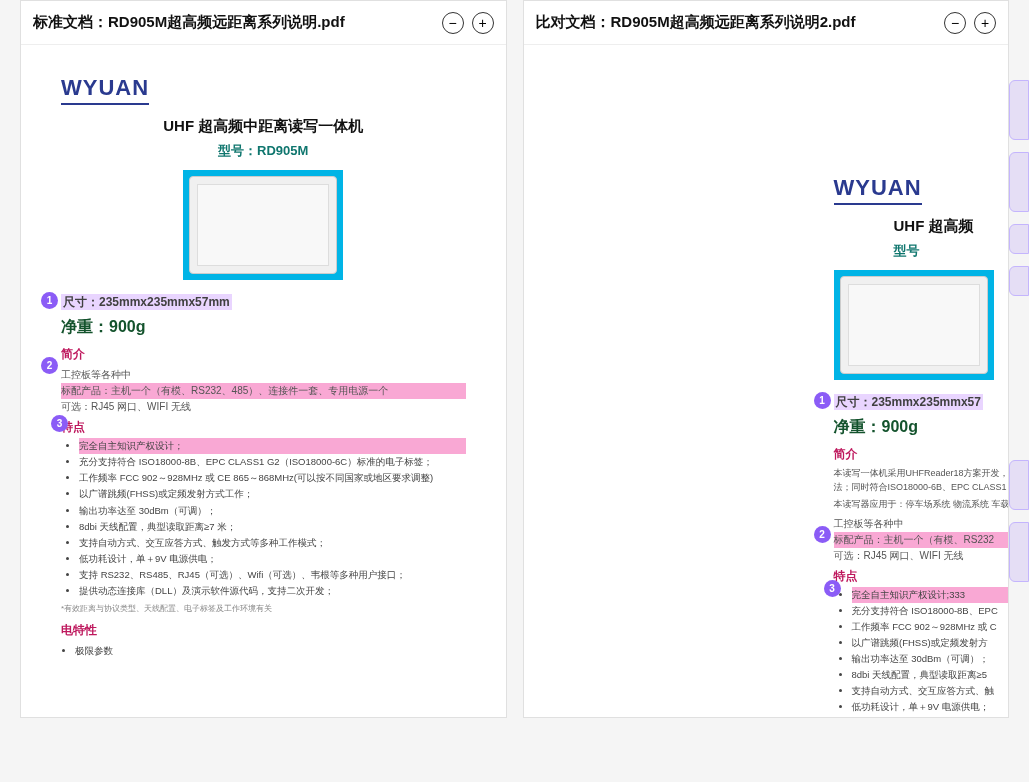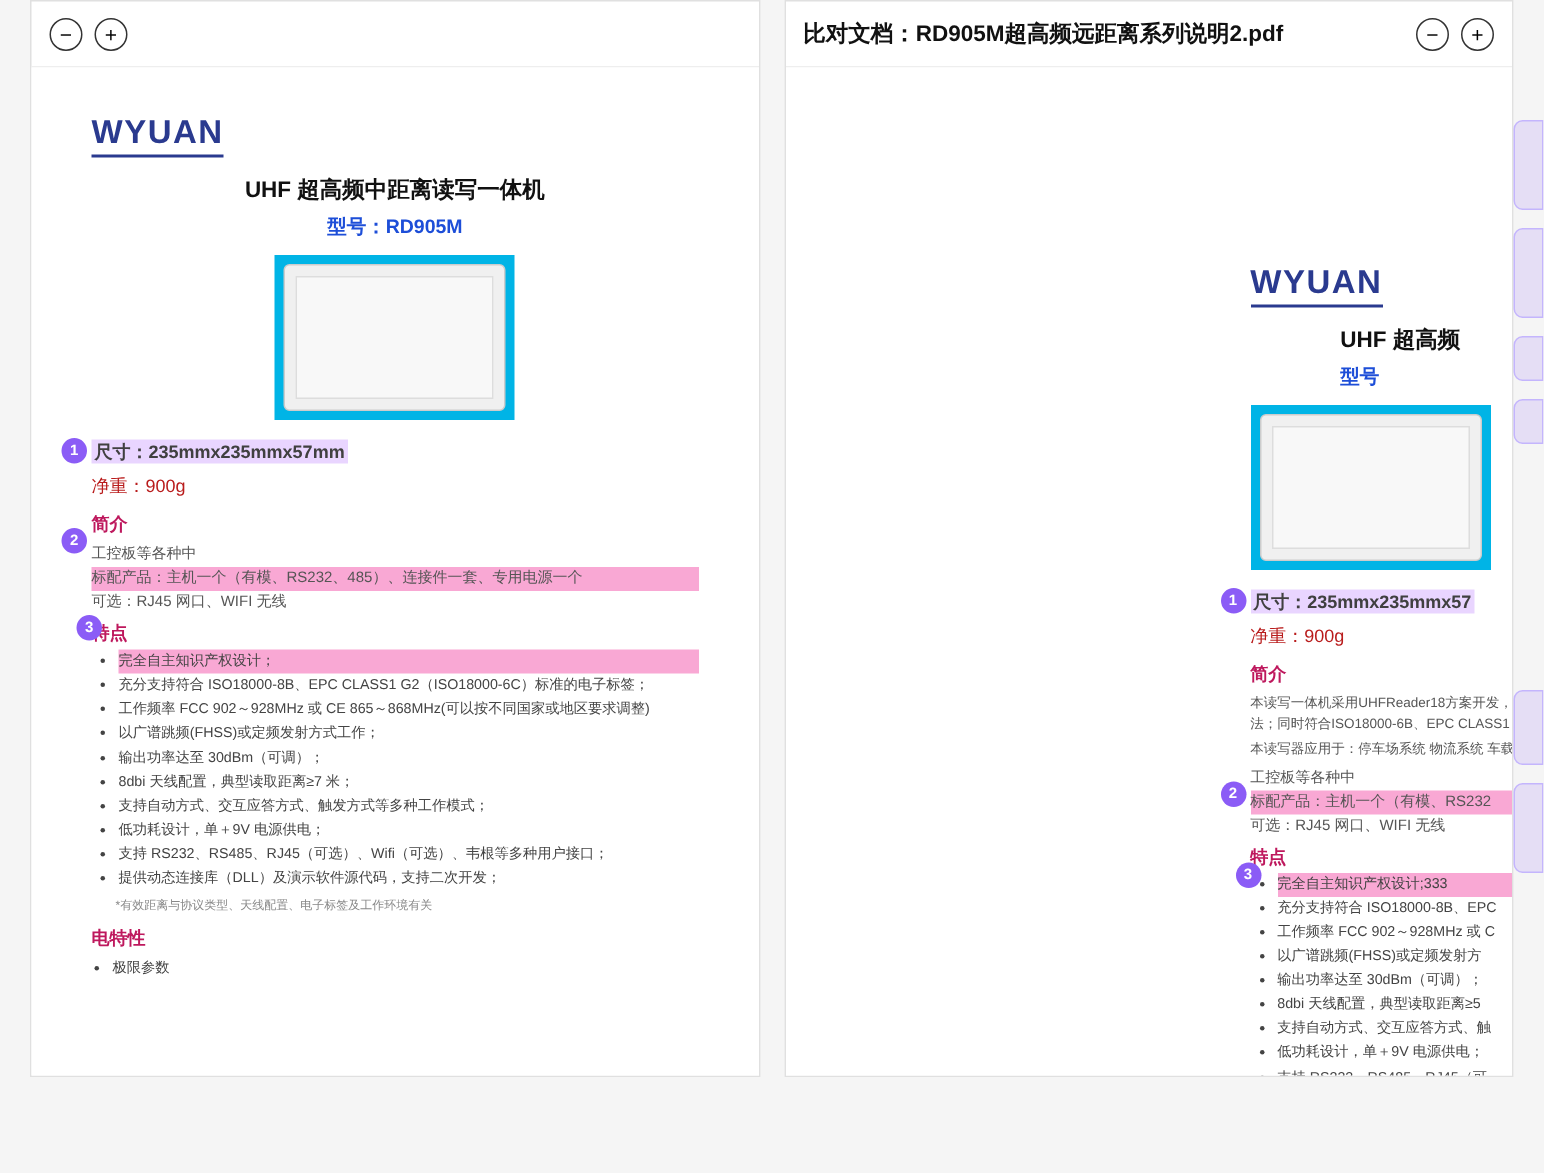--- a/index.html
+++ b/index.html
@@ -11,54 +11,57 @@
 .panel-header { display:flex; align-items:center; padding:8px 12px; border-bottom:1px solid #eee; height:44px; }
 .panel-title { font-size:15px; font-weight:bold; color:#111; flex:1; white-space:nowrap; overflow:hidden; text-overflow:ellipsis; }
 .hdr-btns { display:flex; gap:8px; }
 .circ-btn { width:22px; height:22px; border:1.5px solid #333; border-radius:50%; display:flex; align-items:center; justify-content:center; font-size:14px; line-height:1; cursor:pointer; background:#fff; }
 
 .doc-area { flex:1; overflow:hidden; background:#fff; position:relative; padding:30px 40px 0 40px; }
 .doc-area.right { padding-left:0; padding-right:0; }
 
 .brand { color:#2a3a8f; font-weight:bold; font-size:22px; letter-spacing:1px; border-bottom:2px solid #2a3a8f; display:inline-block; padding-bottom:2px; margin-bottom:12px; }
 .doc-h1 { text-align:center; font-size:15px; font-weight:bold; color:#111; margin-bottom:6px; }
-.doc-h2 { text-align:center; font-size:13px; font-weight:bold; color:#1d4ed8; margin-bottom:10px; }
+.doc-h2 { text-align:center; font-size:13px; font-weight:bold; color:#0f766e; margin-bottom:10px; }
 
 .prod-img { margin:0 auto 12px auto; width:160px; height:110px; position:relative; }
 .prod-bg { position:absolute; inset:0; background:#00b4e6; }
 .prod-dev { position:absolute; top:6px; left:6px; right:6px; bottom:6px; background:#f0f0f0; border:1px solid #ccc; border-radius:4px; }
 .prod-inner { position:absolute; top:14px; left:14px; right:14px; bottom:14px; border:1px solid #ddd; background:#f8f8f8; }
 
 .badge { display:inline-flex; align-items:center; justify-content:center; width:17px; height:17px; border-radius:50%; background:#8b5cf6; color:#fff; font-size:10px; font-weight:bold; position:absolute; z-index:2; }
 .hl { background:#e9d5ff; padding:1px 2px; }
 .hl-line { background:#f9a8d4; }
 
 .dim-row { position:relative; margin-bottom:6px; }
 .dim-txt { font-size:12px; font-weight:bold; color:#404040; }
-.wt { font-size:12px; font-weight:normal; color:#b91c1c; margin-bottom:8px; }
+.wt { font-size:16px; font-weight:bold; color:#14532d; margin-bottom:8px; }
 .sect { font-size:12px; font-weight:bold; color:#be185d; margin:8px 0 4px 0; }
 .para { font-size:9px; color:#555; line-height:1.5; margin-bottom:4px; }
 .sml { font-size:10px; color:#555; line-height:1.6; }
 .bullets { list-style:disc; padding-left:18px; }
 .bullets li { font-size:9.5px; color:#444; line-height:1.7; }
-.note { font-size:8px; color:#888; margin:4px 16px; }
+.note { font-size:8px; color:#888; margin:4px 0; }
 
 .sidebar { position:absolute; right:0; top:80px; width:20px; display:flex; flex-direction:column; gap:12px; }
 .side-tab { width:20px; height:60px; background:rgba(139,92,246,0.15); border:1px solid #c4b5fd; border-radius:6px 0 0 6px; }
 
 .right-doc { position:absolute; left:310px; top:30px; width:400px; }
 .right-doc .doc-h1, .right-doc .doc-h2 { text-align:left; margin-left:60px; }
 </style>
 </head>
 <body>
 
 <div class="panels-wrap">
 
   <div class="panel">
     <div class="panel-header">
+      <div class="panel-title">
+        <span>标准文档：</span><span>RD905M超高频远距离系列说明.pdf</span>
+      </div>
       <div class="hdr-btns">
         <div class="circ-btn">
             <span>−</span>
           </div>
         <div class="circ-btn">
             <span>+</span>
           </div>
       </div>
     </div>
     <div class="doc-area">

